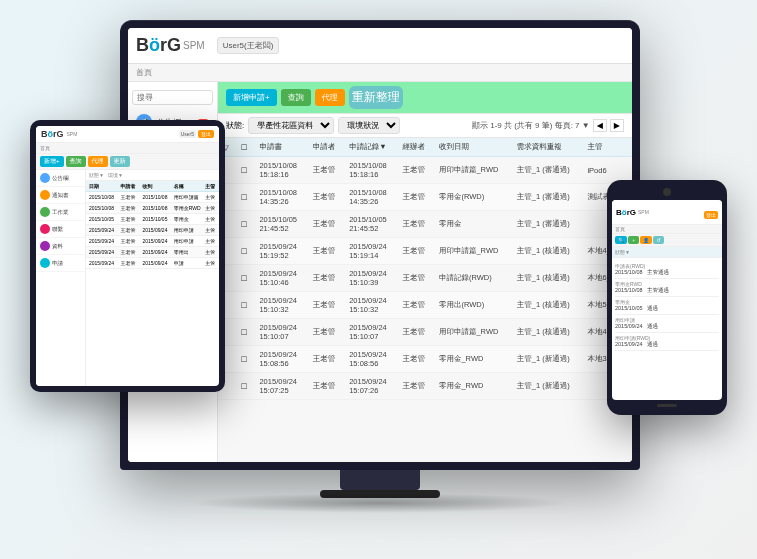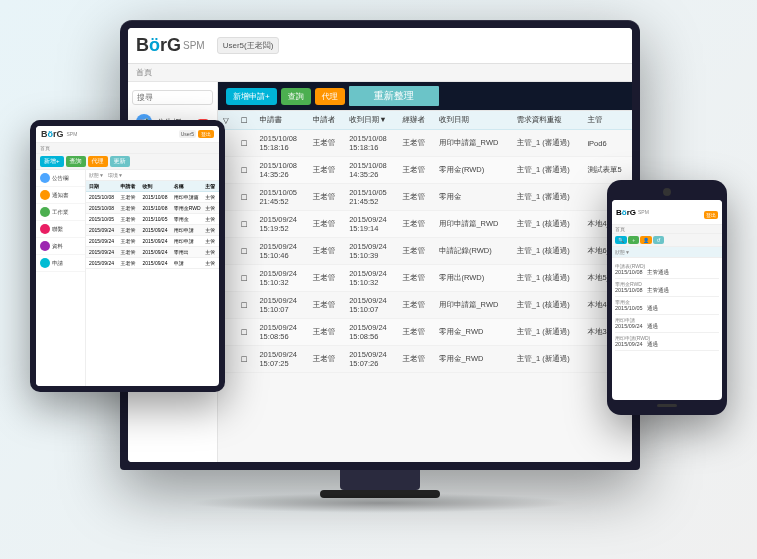--- a/index.html
+++ b/index.html
@@ -192,21 +192,21 @@
 
     .breadcrumb {
       background: #f5f5f5;
       padding: 3px 8px;
       font-size: 8px;
       color: #888;
       border-bottom: 1px solid #e5e5e5;
     }
 
     .toolbar {
-      background: #0f172a;
+      background: #86efac;
       padding: 4px 8px;
       display: flex;
       align-items: center;
       gap: 4px;
       border-bottom: 1px solid #e5e5e5;
     }
 
     .btn-add {
       background: #00b4d8;
       color: white;
@@ -237,23 +237,23 @@
       border-radius: 3px;
       padding: 3px 7px;
       font-size: 8px;
       cursor: pointer;
     }
 
     .btn-refresh {
       background: #6bc4c8;
       color: white;
       border: none;
-      border-radius: 1px;
-      padding: 3px 25px;
-      font-size: 10px;
+      border-radius: 6px;
+      padding: 3px 3px;
+      font-size: 12px;
       cursor: pointer;
     }
 
     .filter-area {
       background: #fff;
       padding: 3px 8px;
       display: flex;
       align-items: center;
       gap: 4px;
       border-bottom: 1px solid #e5e5e5;
@@ -565,30 +565,44 @@
 
         <div class="main-content">
 
           <div class="toolbar">
             <button class="btn-add">新增申請+</button>
             <button class="btn-search">查詢</button>
             <button class="btn-delegate">代理</button>
             <button class="btn-refresh">重新整理</button>
           </div>
 
+          <div class="filter-area">
+            <span>狀態:</span>
+            <select class="filter-select">
+              <option>學產性花區資料</option>
+            </select>
+            <select class="filter-select">
+              <option>環境狀況</option>
+            </select>
+            <div class="pagination">
+              <span>顯示 1-9 共 (共有 9 筆) 每頁: 7 ▼</span>
+              <button style="border:1px solid #ddd;background:#fff;padding:1px 3px;cursor:pointer;font-size:8px;">◀</button>
+              <button style="border:1px solid #ddd;background:#fff;padding:1px 3px;cursor:pointer;font-size:8px;">▶</button>
+            </div>
+          </div>
 
           <div class="table-container">
             <table class="data-table">
               <thead>
                 <tr>
                   <th>▽</th>
                   <th>☐</th>
                   <th>申請書</th>
                   <th>申請者</th>
-                  <th>收到日期▼</th>
+                  <th>申請記錄▼</th>
                   <th>經辦者</th>
                   <th>收到日期</th>
                   <th>需求資料重複</th>
                   <th>主管</th>
                 </tr>
               </thead>
               <tbody>
                 <tr>
                   <td></td>
                   <td>☐</td>

